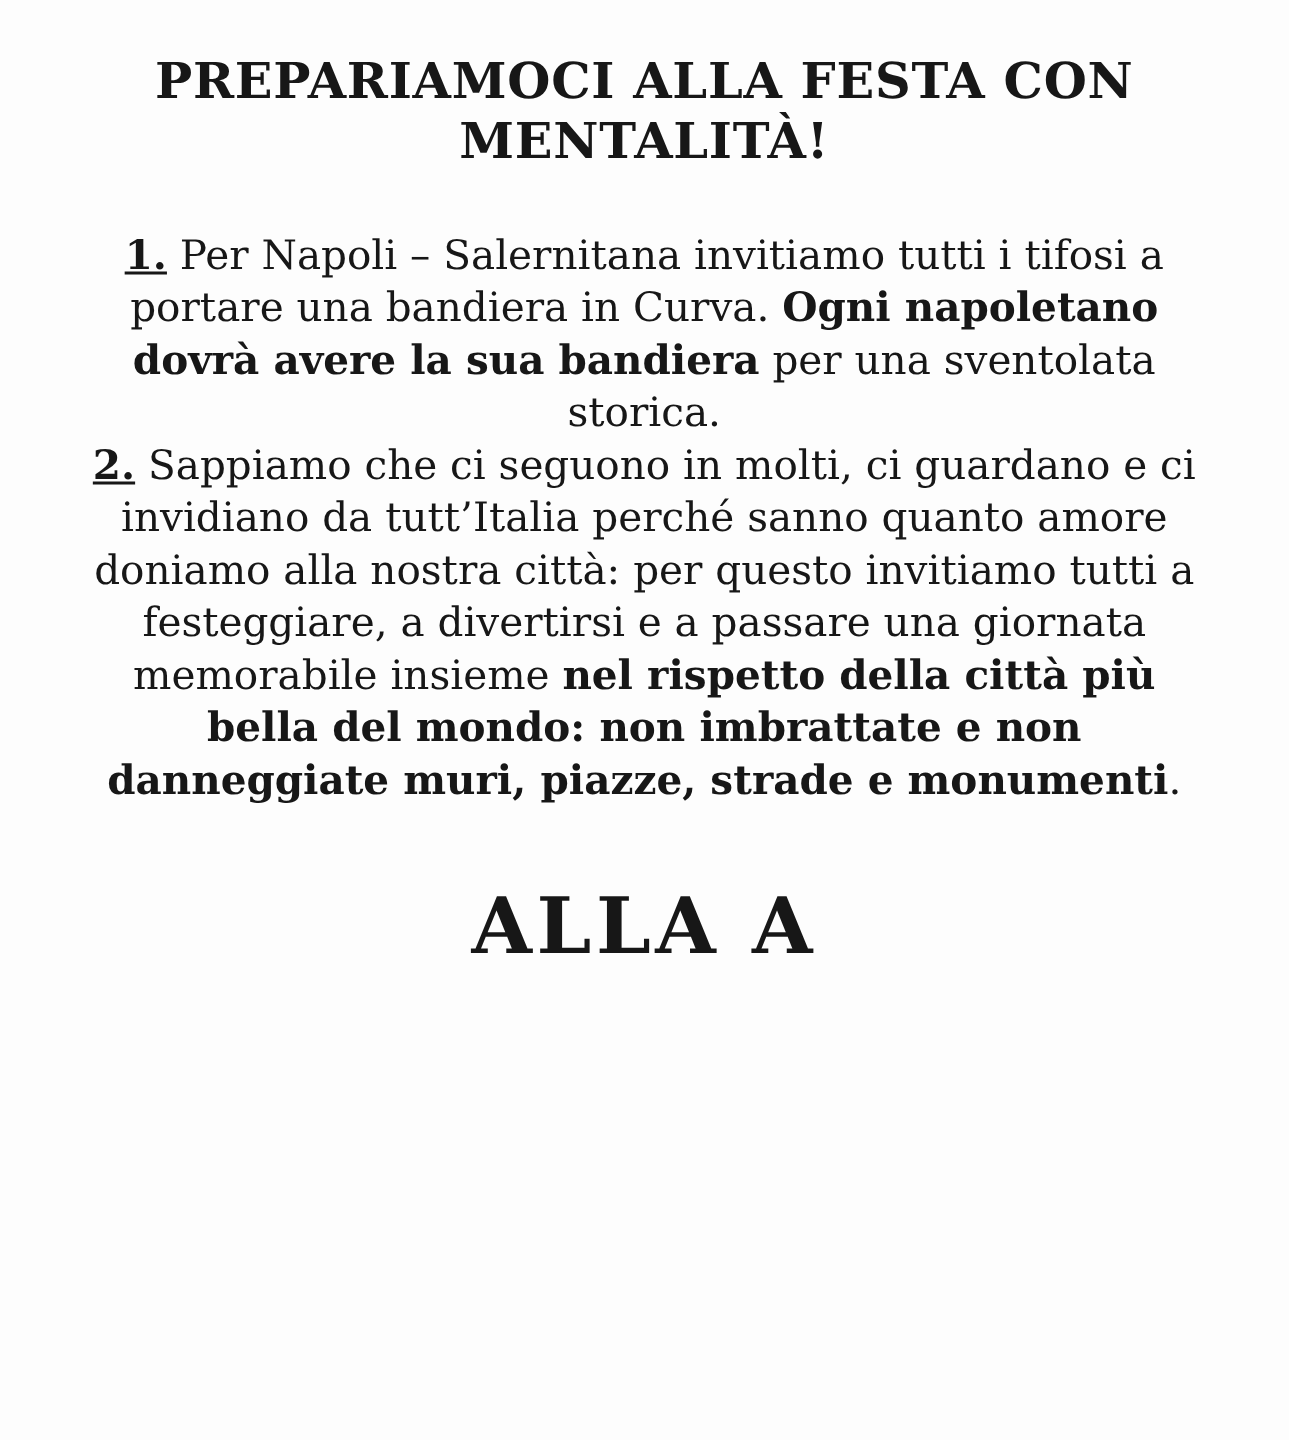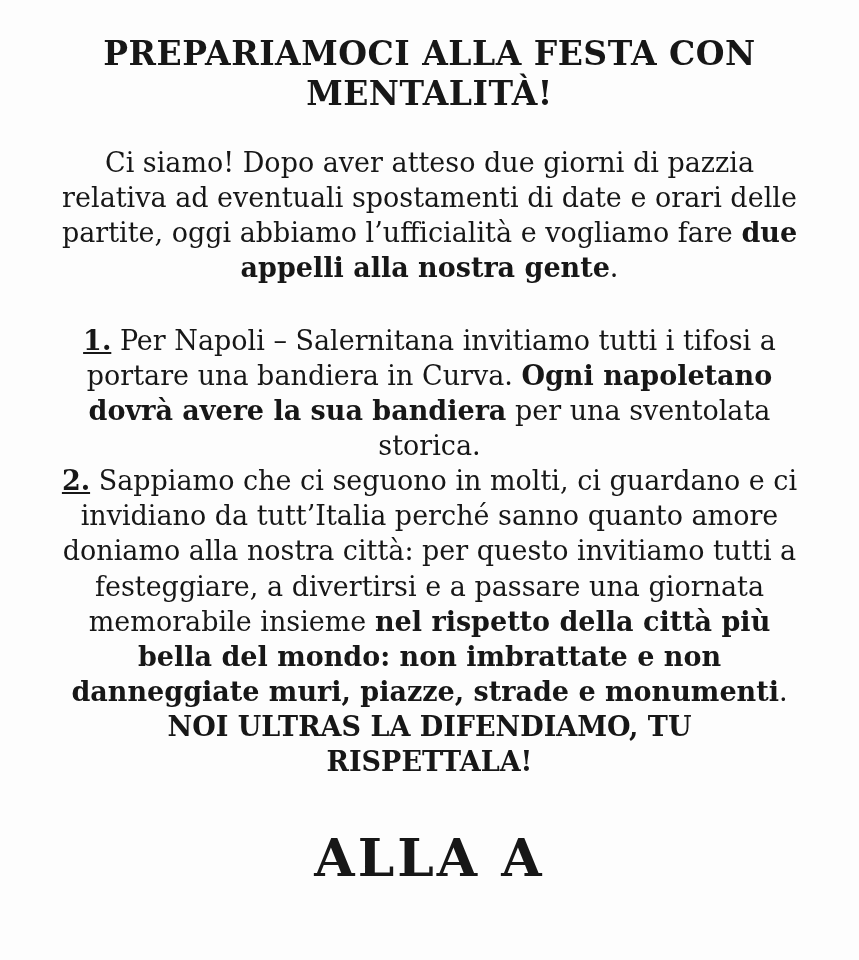--- a/index.html
+++ b/index.html
@@ -48,20 +48,18 @@
     white-space: nowrap;
   }
 </style>
 </head>
 <body>
 
 <div class="flyer" data-name="flyer" style="background: rgb(253, 253, 253); color: rgb(23, 23, 23);">
   <h1 class="title" data-name="flyer-title">PREPARIAMOCI ALLA FESTA CON MENTALITÀ!</h1>
 
   <div class="body-text" data-name="flyer-body">
-      <p class="para" data-name="paragraph-intro"><span data-name="text-segment">Ci siamo! Dopo aver atteso due giorni di pazzia relativa ad eventuali spostamenti di date e orari delle partite, oggi abbiamo l’ufficialità e vogliamo fare </span><span class="seg-bold" data-name="text-segment">due appelli alla nostra gente</span><span data-name="text-segment">.</span></p>
       <p class="para" data-name="paragraph-appello-1"><span class="seg-bold seg-underline" data-name="text-segment">1.</span><span data-name="text-segment"> Per Napoli – Salernitana invitiamo tutti i tifosi a portare una bandiera in Curva. </span><span class="seg-bold" data-name="text-segment">Ogni napoletano dovrà avere la sua bandiera</span><span data-name="text-segment"> per una sventolata storica.</span></p>
       <p class="para" data-name="paragraph-appello-2"><span class="seg-bold seg-underline" data-name="text-segment">2.</span><span data-name="text-segment"> Sappiamo che ci seguono in molti, ci guardano e ci invidiano da tutt’Italia perché sanno quanto amore doniamo alla nostra città: per questo invitiamo tutti a festeggiare, a divertirsi e a passare una giornata memorabile insieme </span><span class="seg-bold" data-name="text-segment">nel rispetto della città più bella del mondo: non imbrattate e non danneggiate muri, piazze, strade e monumenti</span><span data-name="text-segment">.</span></p>
-      <p class="para" data-name="paragraph-slogan"><span class="seg-bold" data-name="text-segment">NOI ULTRAS LA DIFENDIAMO, TU RISPETTALA!</span></p>
     </div>
 
   <div class="signature" data-name="curva-a-signature">ALLA A</div>
 </div>
 
 </body></html>

